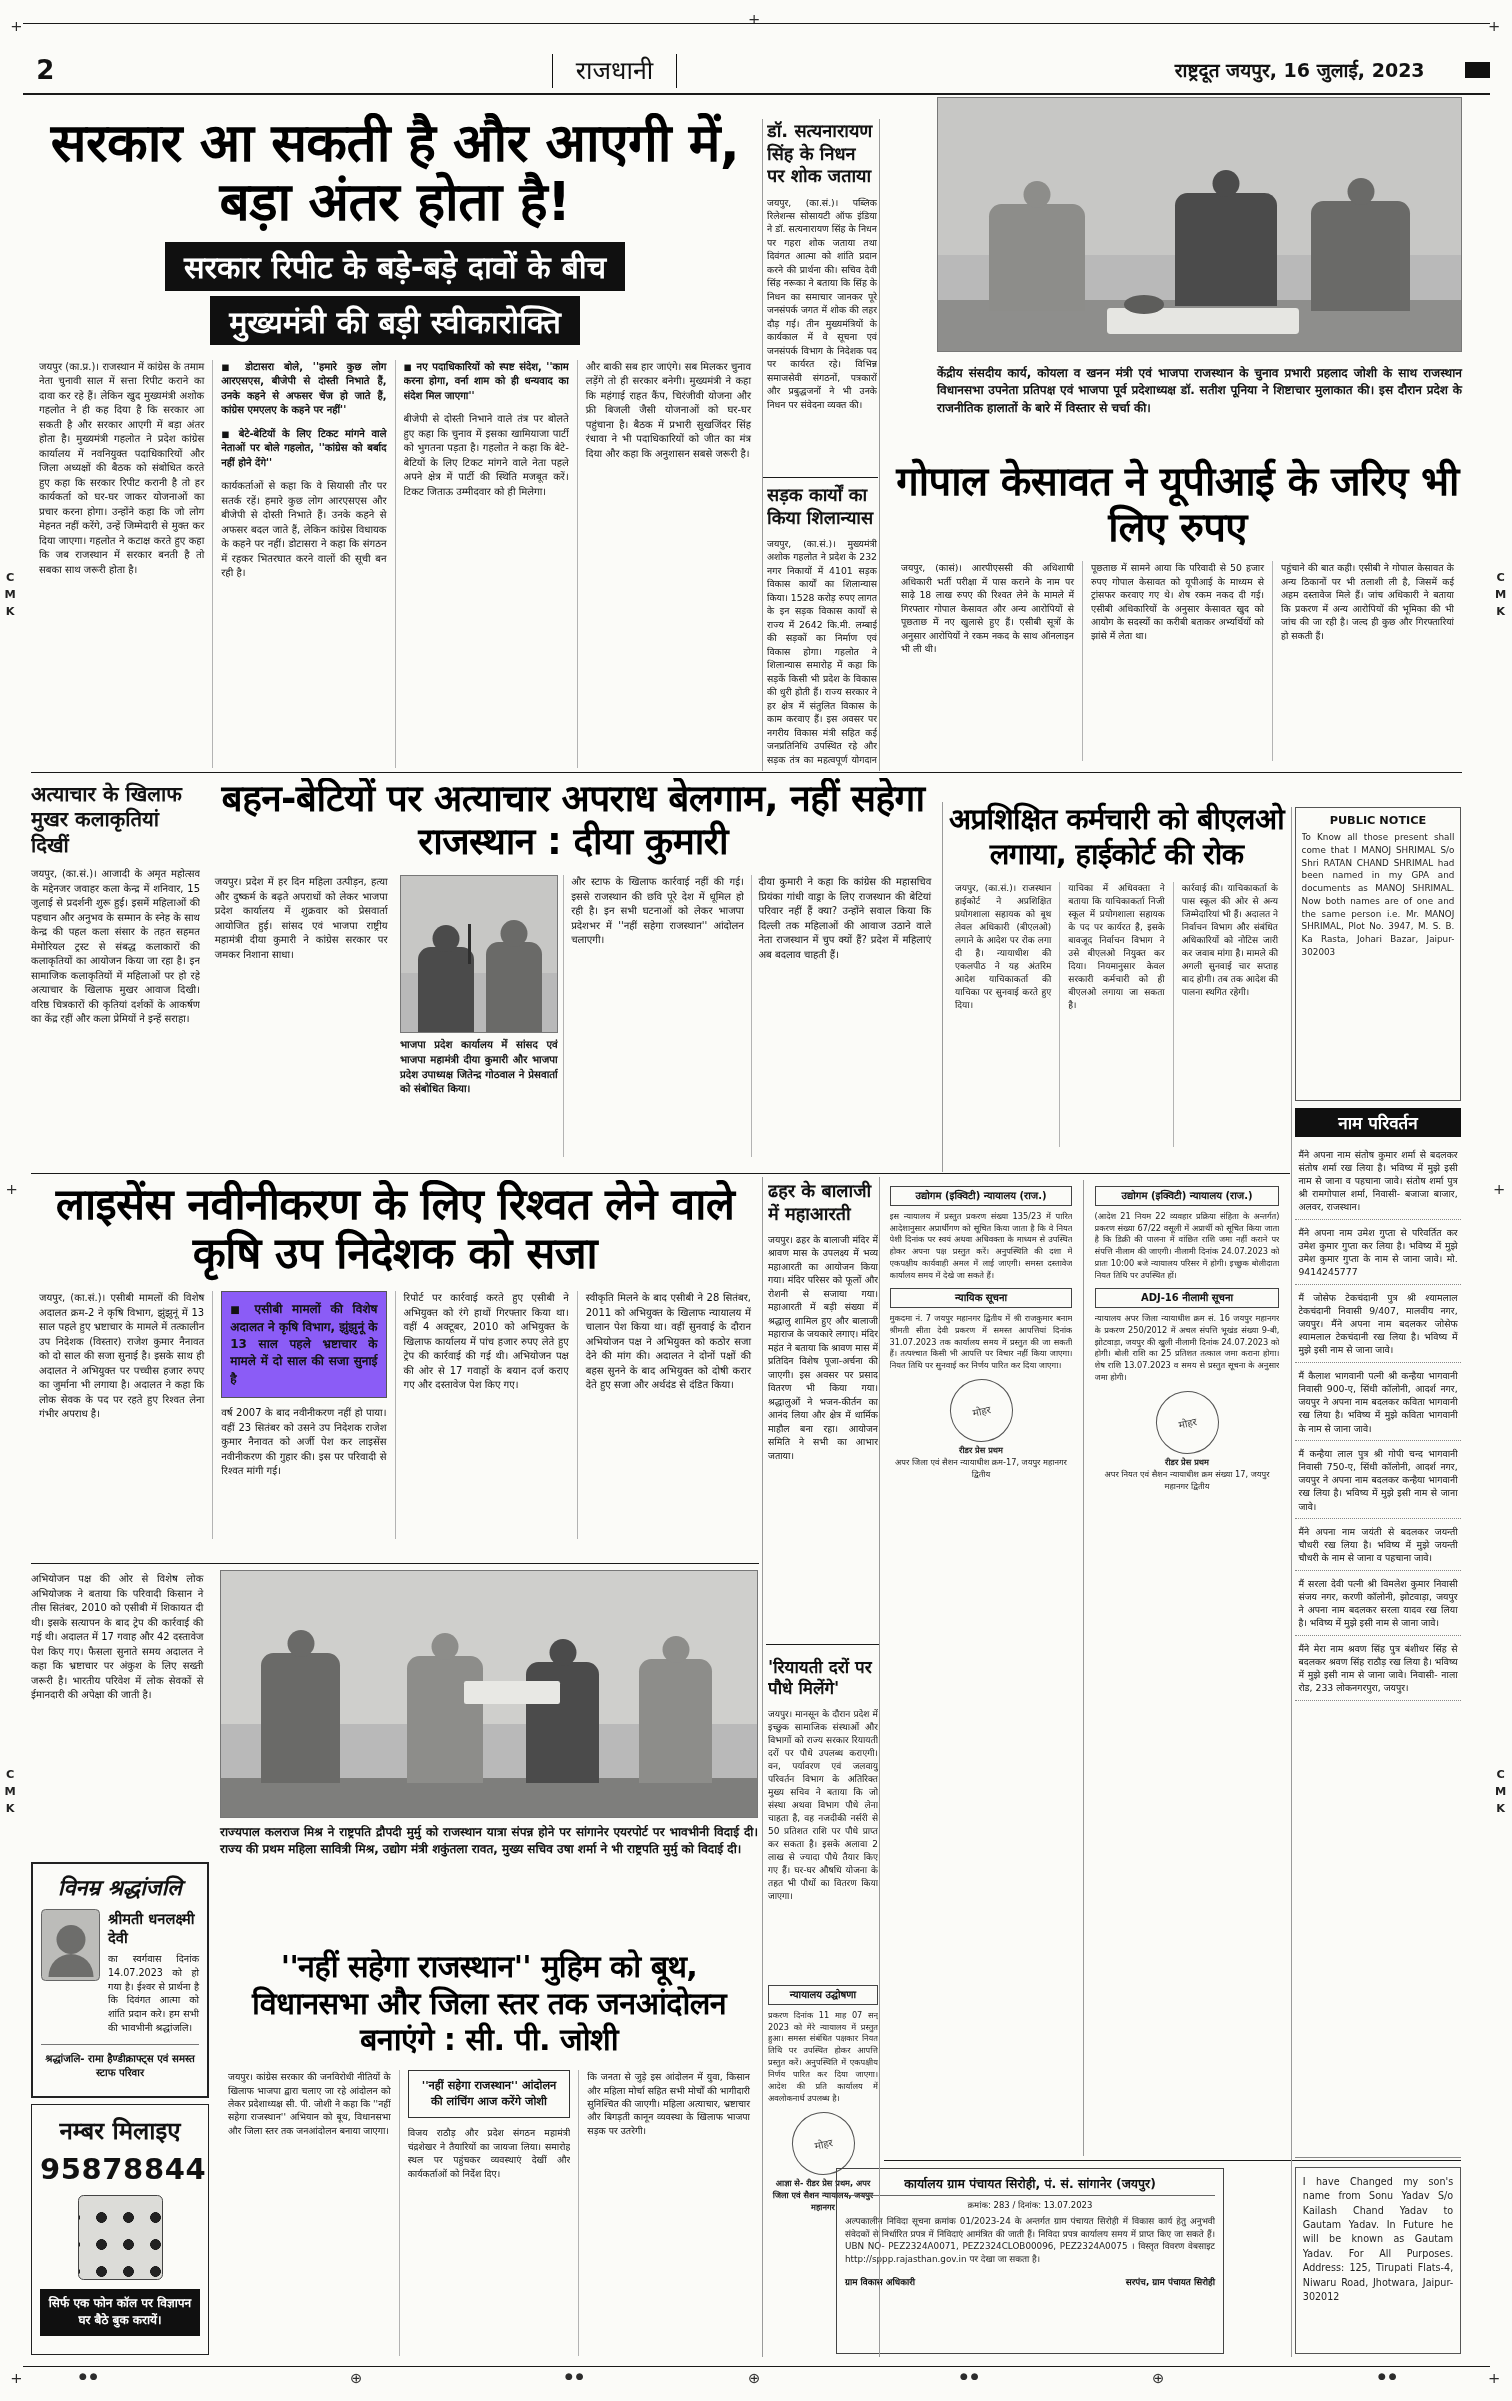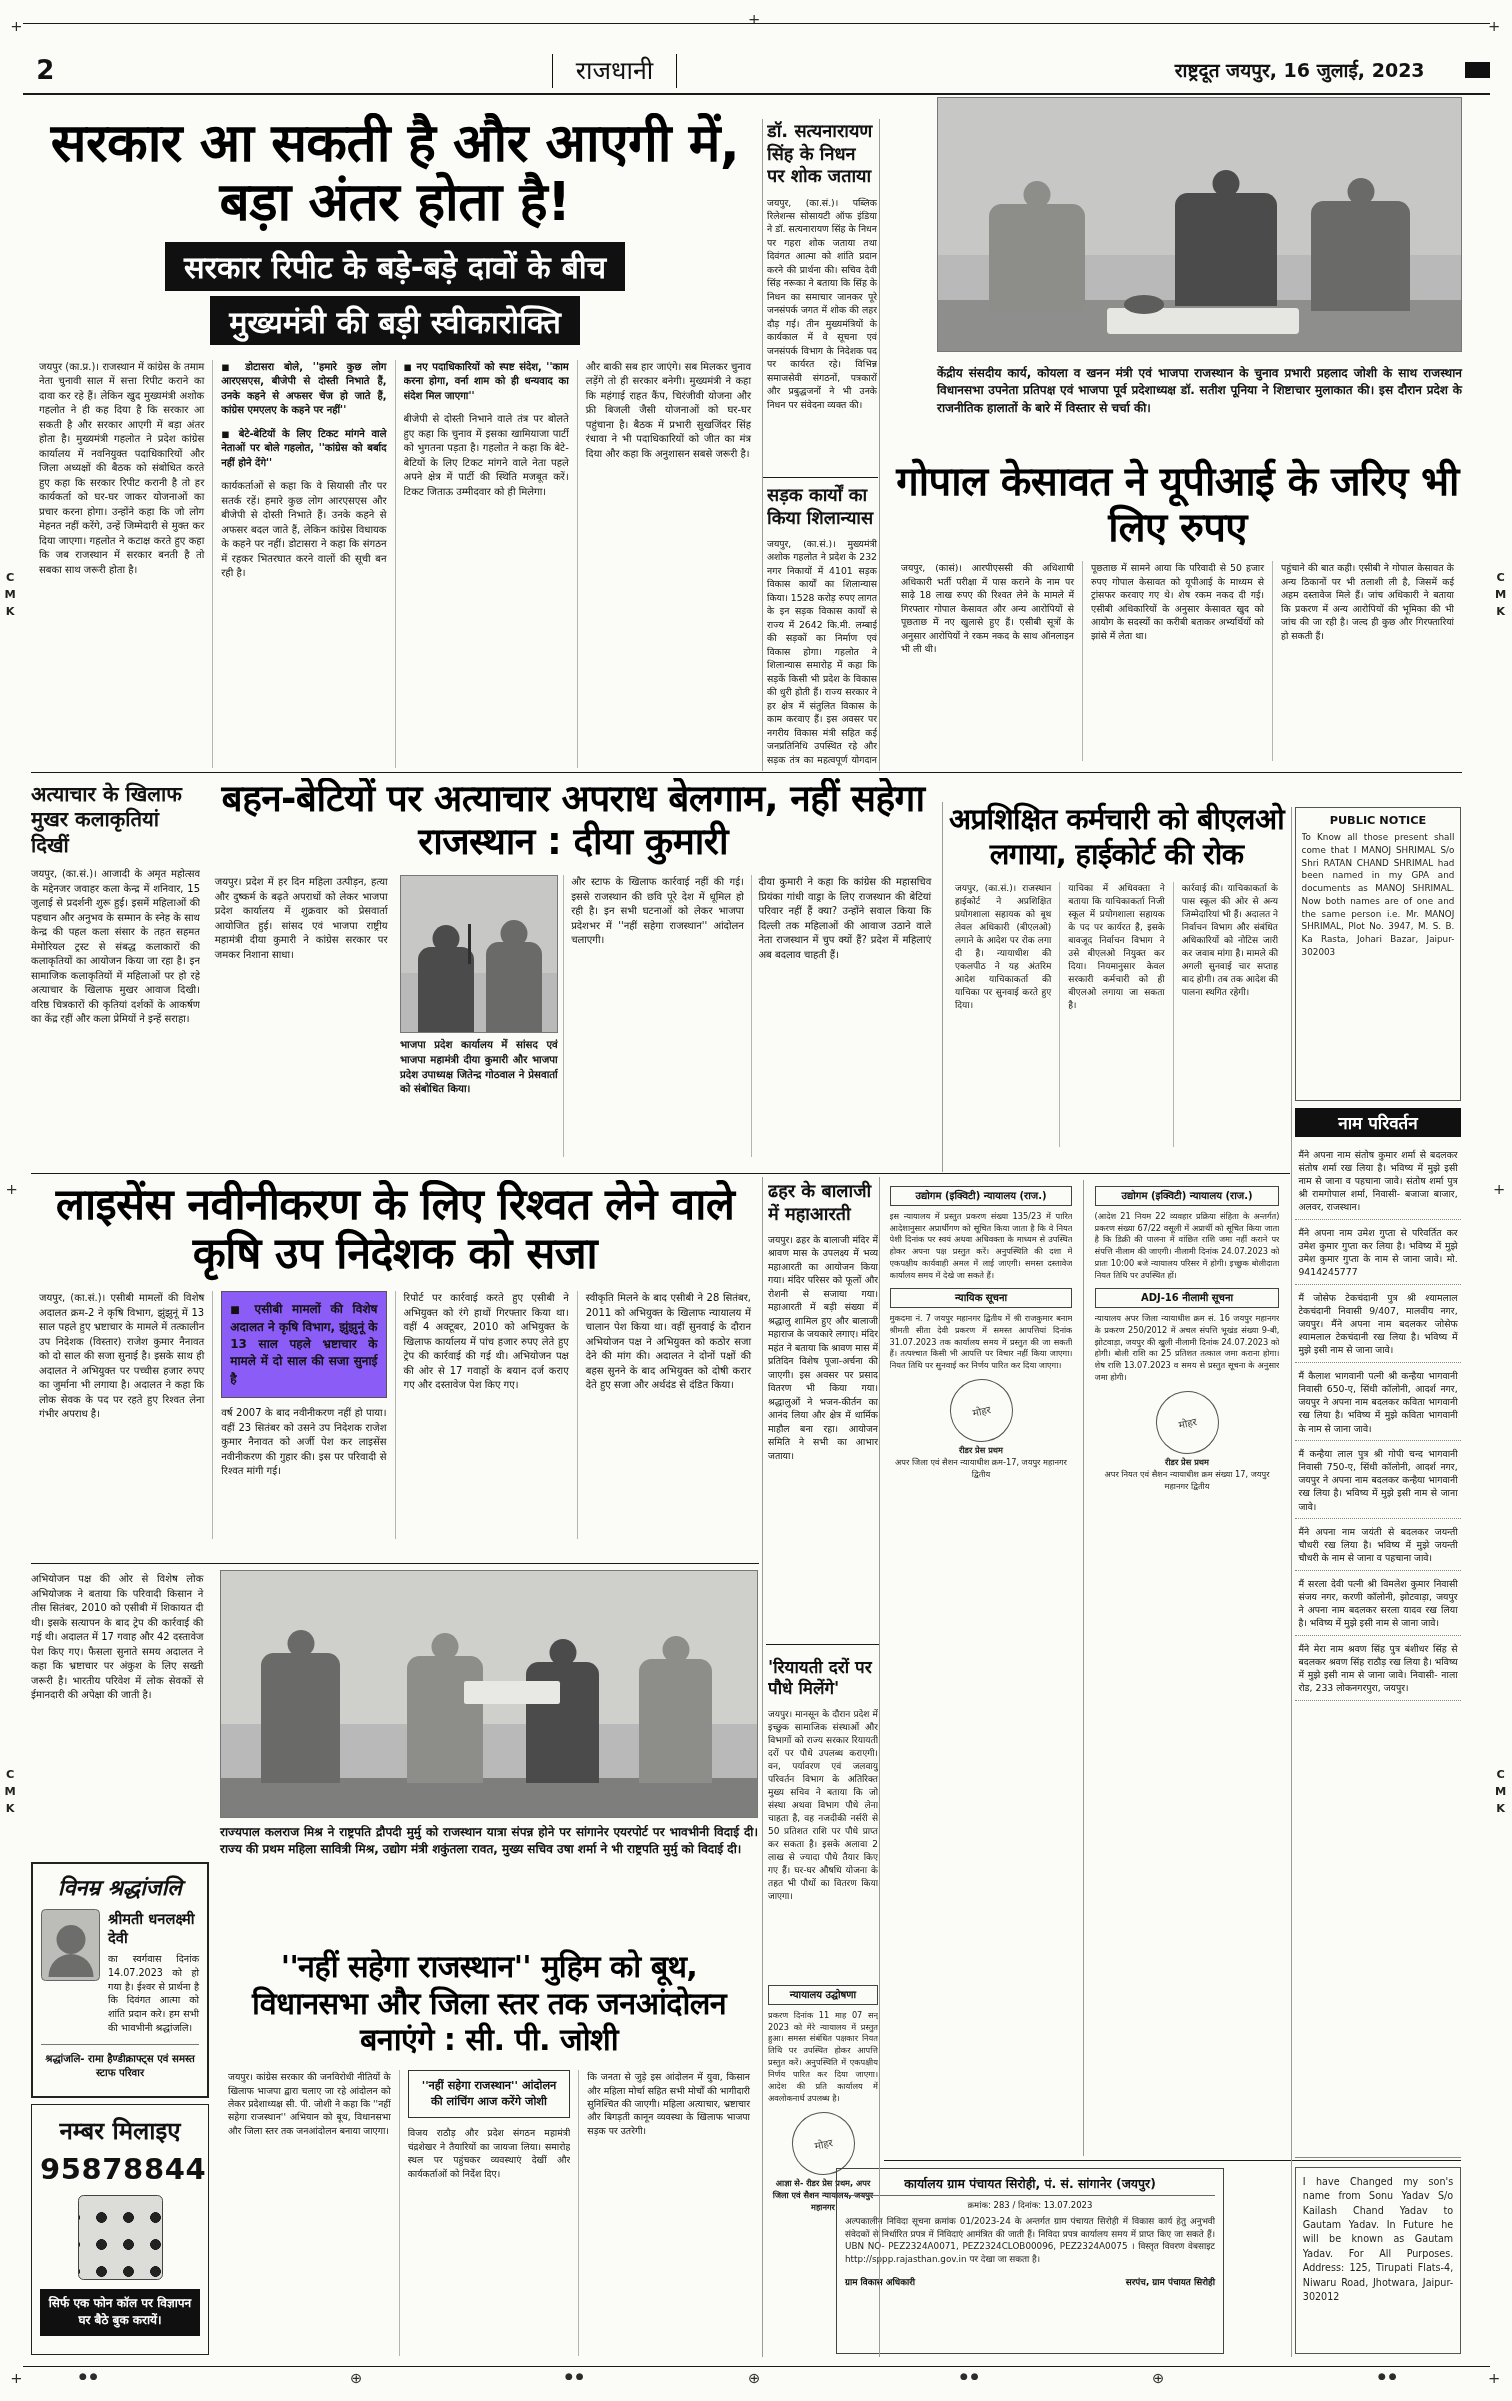--- a/index.html
+++ b/index.html
@@ -178,21 +178,21 @@
   <div class="abs" style="left:1295px; top:807px; width:166px; height:294px; border:0.6px solid #555; padding:5.6px; overflow:hidden;">
     <div class="ctr bold" style="font-size:11.3px; margin-bottom:4.5px;">PUBLIC NOTICE</div>
     <div class="tiny-txt" style="font-size:8.8px;">To Know all those present shall come that I MANOJ SHRIMAL S/o Shri RATAN CHAND SHRIMAL had been named in my GPA and documents as MANOJ SHRIMAL. Now both names are of one and the same person i.e. Mr. MANOJ SHRIMAL, Plot No. 3947, M. S. B. Ka Rasta, Johari Bazar, Jaipur-302003</div>
   </div>
 
   <div class="abs" style="left:1295px; top:1108px; width:166px; height:29px; background:#101010; color:#fff; display:flex; align-items:center; justify-content:center; font-size:17px; font-weight:bold;">नाम परिवर्तन</div>
   <div class="abs" style="left:1295px; top:1142px; width:166px; height:1016px; overflow:hidden; border-bottom:0.6px solid #888;">
     <div class="np-item">मैंने अपना नाम संतोष कुमार शर्मा से बदलकर संतोष शर्मा रख लिया है। भविष्य में मुझे इसी नाम से जाना व पहचाना जावे। संतोष शर्मा पुत्र श्री रामगोपाल शर्मा, निवासी- बजाजा बाजार, अलवर, राजस्थान।</div>
     <div class="np-item">मैंने अपना नाम उमेश गुप्ता से परिवर्तित कर उमेश कुमार गुप्ता कर लिया है। भविष्य में मुझे उमेश कुमार गुप्ता के नाम से जाना जावे। मो. 9414245777</div>
     <div class="np-item">मैं जोसेफ टेकचंदानी पुत्र श्री श्यामलाल टेकचंदानी निवासी 9/407, मालवीय नगर, जयपुर। मैंने अपना नाम बदलकर जोसेफ श्यामलाल टेकचंदानी रख लिया है। भविष्य में मुझे इसी नाम से जाना जावे।</div>
-    <div class="np-item">मैं कैलाश भागवानी पत्नी श्री कन्हैया भागवानी निवासी 650-ए, सिंधी कॉलोनी, आदर्श नगर, जयपुर ने अपना नाम बदलकर कविता भागवानी रख लिया है। भविष्य में मुझे कविता भागवानी के नाम से जाना जावे।</div>
+    <div class="np-item">मैं कैलाश भागवानी पत्नी श्री कन्हैया भागवानी निवासी 900-ए, सिंधी कॉलोनी, आदर्श नगर, जयपुर ने अपना नाम बदलकर कविता भागवानी रख लिया है। भविष्य में मुझे कविता भागवानी के नाम से जाना जावे।</div>
     <div class="np-item">मैं कन्हैया लाल पुत्र श्री गोपी चन्द भागवानी निवासी 750-ए, सिंधी कॉलोनी, आदर्श नगर, जयपुर ने अपना नाम बदलकर कन्हैया भागवानी रख लिया है। भविष्य में मुझे इसी नाम से जाना जावे।</div>
     <div class="np-item">मैंने अपना नाम जयंती से बदलकर जयन्ती चौधरी रख लिया है। भविष्य में मुझे जयन्ती चौधरी के नाम से जाना व पहचाना जावे।</div>
     <div class="np-item">मैं सरला देवी पत्नी श्री विमलेश कुमार निवासी संजय नगर, करणी कॉलोनी, झोटवाड़ा, जयपुर ने अपना नाम बदलकर सरला यादव रख लिया है। भविष्य में मुझे इसी नाम से जाना जावे।</div>
     <div class="np-item">मैंने मेरा नाम श्रवण सिंह पुत्र बंशीधर सिंह से बदलकर श्रवण सिंह राठौड़ रख लिया है। भविष्य में मुझे इसी नाम से जाना जावे। निवासी- नाला रोड, 233 लोकनगरपुरा, जयपुर।</div>
   </div>
   <div class="abs" style="left:1295px; top:2167px; width:166px; height:187px; border:0.6px solid #555; padding:6.8px; overflow:hidden;">
     <div class="tiny-txt" style="font-size:9.6px; line-height:1.5;" ind="">I have Changed my son's name from Sonu Yadav S/o Kailash Chand Yadav to Gautam Yadav. In Future he will be known as Gautam Yadav. For All Purposes. Address: 125, Tirupati Flats-4, Niwaru Road, Jhotwara, Jaipur-302012</div>
   </div>
 
   <div class="abs rule-h" style="left:31px; top:1173px; width:1259px; height:1.1px;"></div>

